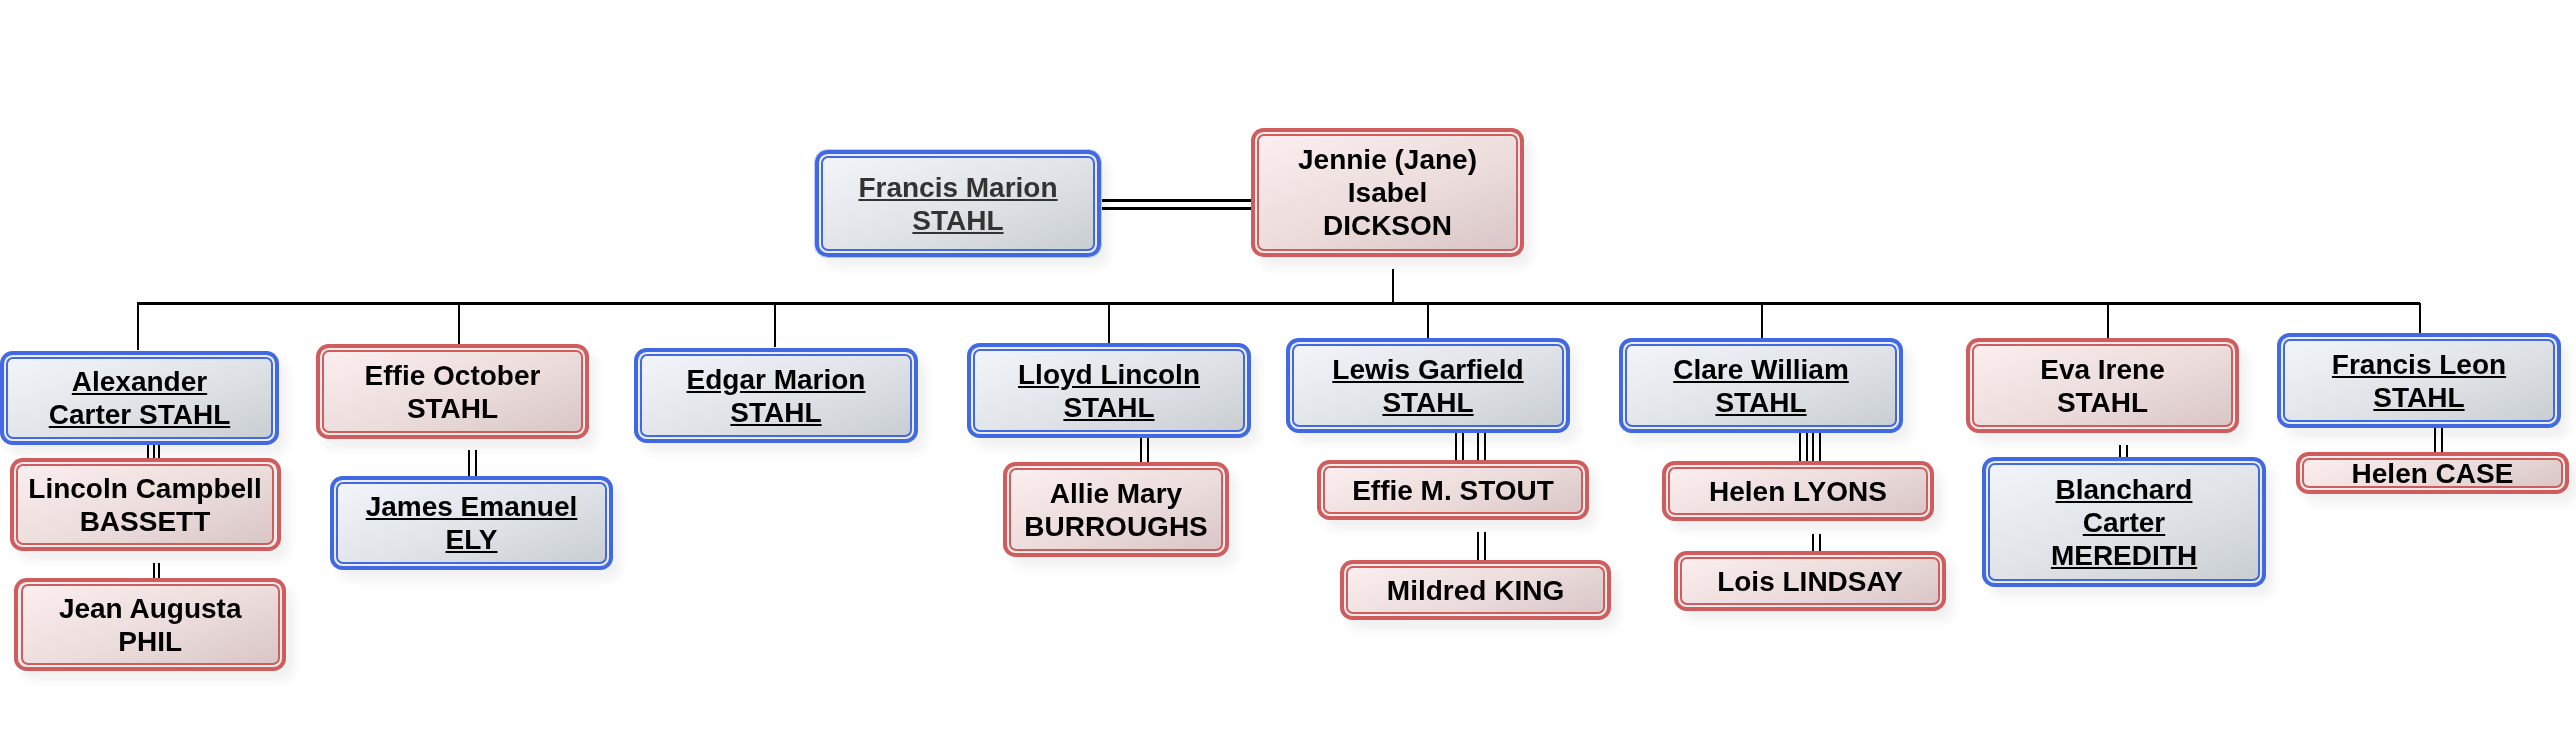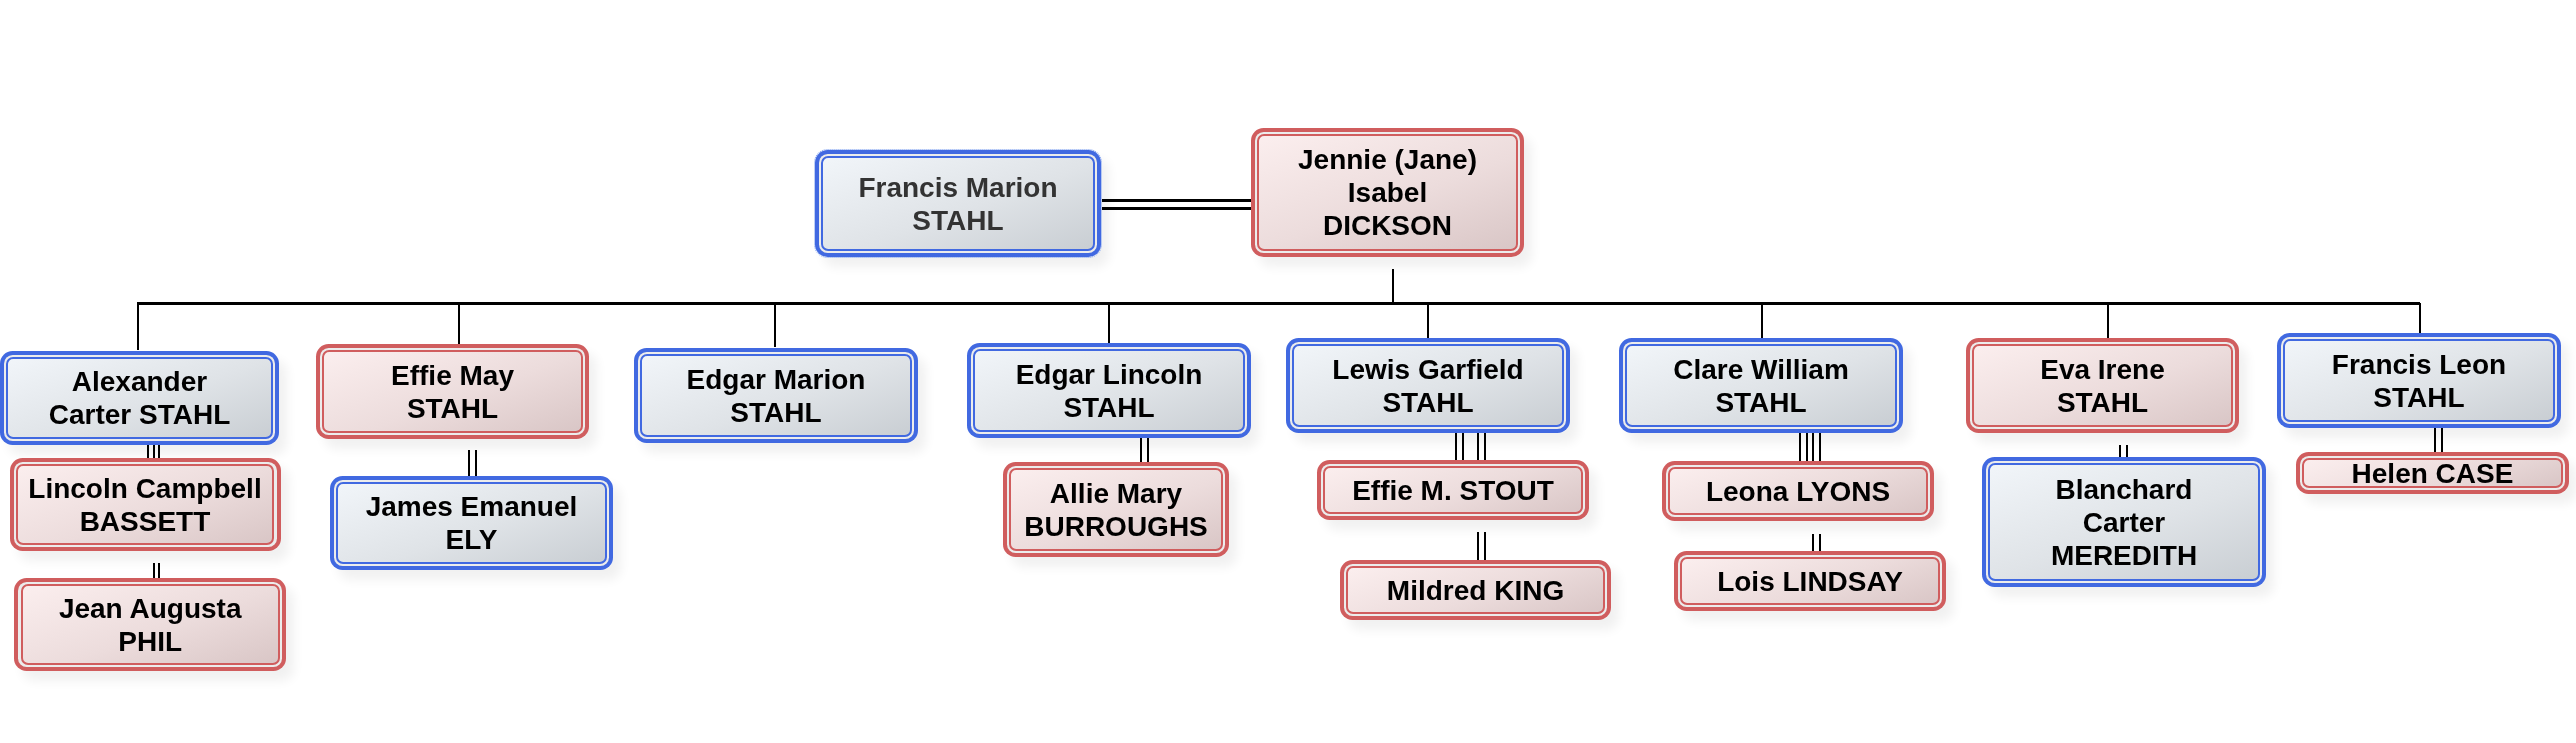--- a/index.html
+++ b/index.html
@@ -18,21 +18,21 @@
   }
   .node .inner {
     width: 100%; height: 100%; box-sizing: border-box;
     border-radius: 7.1px; border: 2.4px solid;
     display: flex; align-items: center; justify-content: center;
     text-align: center; font-weight: bold; font-size: 28px; line-height: 33px;
     color: #000; white-space: pre-line;
   }
   .node.male { background: #4169e1; }
   .node.male .inner { border-color: #4169e1;
-    background: linear-gradient(160deg, #f1f5f9 0%, #dfe3e7 55%, #c9ced3 100%); }
+    background: linear-gradient(160deg, #f1f5f9 0%, #dfe3e7 55%, #c9ced3 100%); text-decoration: underline; }
   .node.female { background: #d05d5e; }
   .node.female .inner { border-color: #d05d5e;
     background: linear-gradient(160deg, #fbeeee 0%, #ecdcdc 55%, #d9c6c6 100%); }
   .node.selected { outline: 1.6px dotted #7da0f0; outline-offset: -0.8px; }
   .node.selected .inner { color: #333; }
 </style>
 </head>
 <body>
 
 <div id="canvas">
@@ -111,41 +111,41 @@
   </div>
   <div class="node female" style="left:14.2px;top:578px;width:272px;height:93px">
     <div class="ring">
         <div class="inner">Jean Augusta
 PHIL</div>
       </div>
   </div>
 
   <div class="node female" style="left:316px;top:344px;width:273px;height:95px">
     <div class="ring">
-        <div class="inner">Effie May
+        <div class="inner">Effie October
 STAHL</div>
       </div>
   </div>
   <div class="node male" style="left:330px;top:476px;width:283px;height:94px">
     <div class="ring">
         <div class="inner">James Emanuel
 ELY</div>
       </div>
   </div>
 
   <div class="node male" style="left:634px;top:348px;width:284px;height:95px">
     <div class="ring">
         <div class="inner">Edgar Marion
 STAHL</div>
       </div>
   </div>
 
   <div class="node male" style="left:967px;top:343px;width:284px;height:95px">
     <div class="ring">
-        <div class="inner">Edgar Lincoln
+        <div class="inner">Lloyd Lincoln
 STAHL</div>
       </div>
   </div>
   <div class="node female" style="left:1003px;top:462px;width:226px;height:95px">
     <div class="ring">
         <div class="inner">Allie Mary
 BURROUGHS</div>
       </div>
   </div>
 
@@ -167,21 +167,21 @@
   </div>
 
   <div class="node male" style="left:1619px;top:338px;width:284px;height:95px">
     <div class="ring">
         <div class="inner">Clare William
 STAHL</div>
       </div>
   </div>
   <div class="node female" style="left:1662px;top:461px;width:272px;height:60px">
     <div class="ring">
-        <div class="inner">Leona LYONS</div>
+        <div class="inner">Helen LYONS</div>
       </div>
   </div>
   <div class="node female" style="left:1674px;top:551px;width:272px;height:60px">
     <div class="ring">
         <div class="inner">Lois LINDSAY</div>
       </div>
   </div>
 
   <div class="node female" style="left:1966px;top:338px;width:273px;height:95px">
     <div class="ring">

